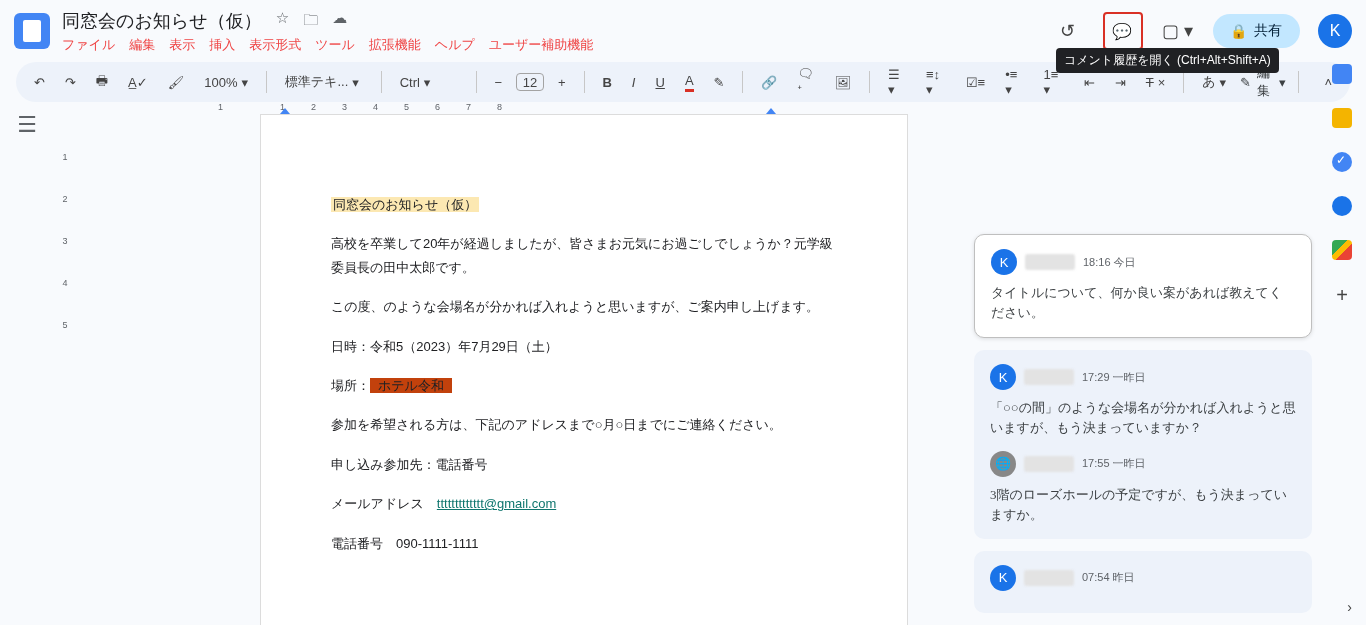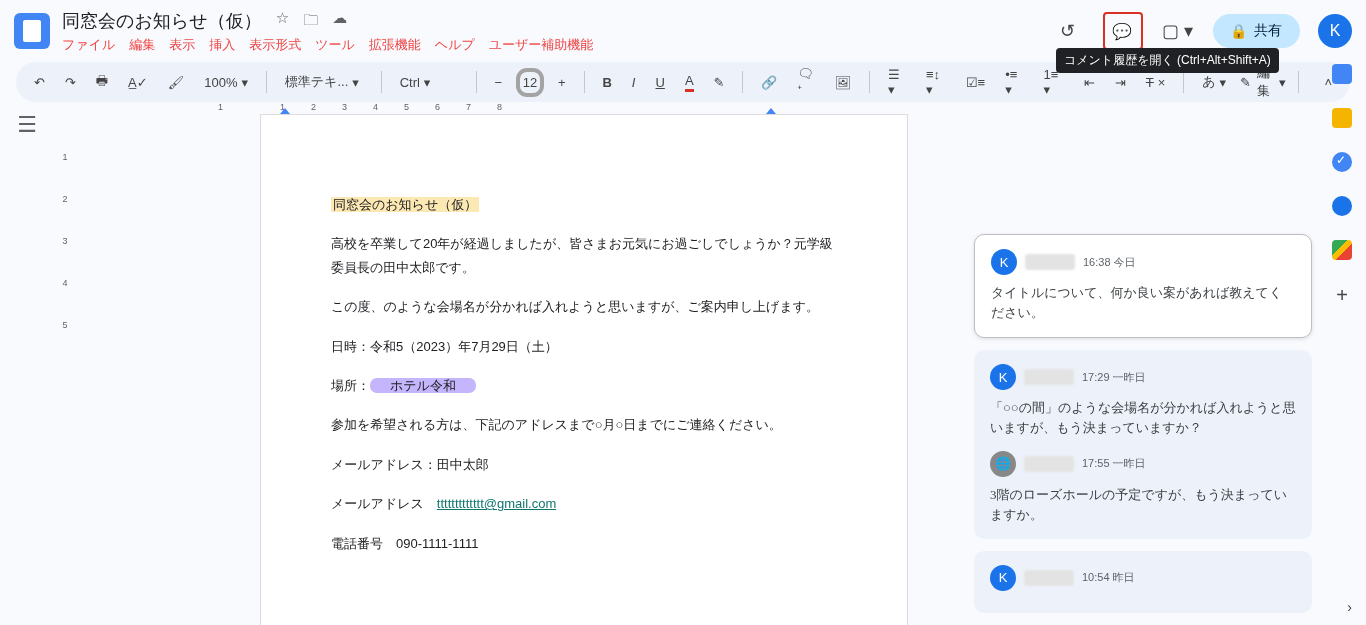--- a/index.html
+++ b/index.html
@@ -20,37 +20,37 @@
 .share-btn { background:#c2e7ff; color:#001d35; border-radius:40px; padding:8px 18px; font-size:14px; display:flex; align-items:center; gap:6px; }
 .avatar-K { width:34px; height:34px; border-radius:50%; background:#1a73e8; color:#fff; display:flex; align-items:center; justify-content:center; font-size:16px; }
 
 
 .tooltip { position:absolute; top:48px; left:1056px; background:#202124; color:#fff; font-size:12px; padding:4px 8px; border-radius:4px; white-space:nowrap; z-index:50; }
 
 
 .toolbar { height:40px; margin:0 16px 0 16px; background:#edf2fa; border-radius:24px; display:flex; align-items:center; padding:0 12px; gap:8px; color:#444; font-size:14px; }
 .tb-sep { width:1px; height:22px; background:#c7c7c7; margin:0 4px; }
 .tb-item { display:flex; align-items:center; gap:4px; padding:4px 6px; border-radius:4px; cursor:pointer; font-size:13px; }
-.fontsize-box { border:4px solid #a3a3a3; border-radius:11px; min-width:28px; height:29px; display:flex; align-items:center; justify-content:center; font-size:13px; }
+.fontsize-box { border:1px solid #a3a3a3; border-radius:4px; min-width:28px; height:18px; display:flex; align-items:center; justify-content:center; font-size:13px; }
 .edit-chip { margin-left:auto; display:flex; align-items:center; gap:6px; color:#3c4043; font-size:13px; }
 .chev-up { margin-left:8px; }
 
 
 .workspace { position:absolute; top:100px; left:0; right:48px; bottom:0; display:flex; }
 .left-gutter { width:54px; display:flex; justify-content:center; padding-top:12px; }
 .outline-icon { color:#5f6368; font-size:22px; }
 .doc-wrap { flex:1; position:relative; overflow:hidden; }
 .h-ruler { height:14px; margin-left:164px; width:650px; font-size:9px; color:#5f6368; display:flex; align-items:center; gap:30px; position:relative; }
 .h-ruler span { width:1px; }
 .ruler-ind { position:absolute; left:62px; top:8px; width:0; height:0; border-left:5px solid transparent; border-right:5px solid transparent; border-bottom:6px solid #4285f4; }
 .ruler-ind2 { position:absolute; left:548px; top:8px; width:0; height:0; border-left:5px solid transparent; border-right:5px solid transparent; border-bottom:6px solid #4285f4; }
 .v-ruler { position:absolute; left:6px; top:20px; width:10px; height:600px; display:flex; flex-direction:column; gap:32px; font-size:9px; color:#5f6368; align-items:center; }
 .page { position:absolute; left:206px; top:14px; width:648px; min-height:820px; background:#fff; border:1px solid #dcdcdc; padding:78px 70px 40px 70px; font-size:13px; color:#202124; line-height:1.8; }
 .hl-y { background:#fce8b2; padding:0 2px; }
-.hl-o { background:#c4b5fd; padding:0 20px;border-radius:7px; }
+.hl-o { background:#c2410c; padding:0 8px; }
 .page p { margin-bottom:16px; }
 .email-link { color:#0f766e; text-decoration:underline; }
 
 
 .comments-pane { position:absolute; right:54px; top:234px; width:338px; display:flex; flex-direction:column; gap:12px; }
 .comment-card { background:#edf2fa; border-radius:10px; padding:14px 16px; font-size:13px; color:#3c4043; }
 .comment-card.active { background:#fff; border:1px solid #bfbfbf; box-shadow:0 1px 4px rgba(0,0,0,.12); }
 .c-head { display:flex; align-items:center; gap:8px; margin-bottom:8px; }
 .c-avatar { width:26px; height:26px; border-radius:50%; background:#1a73e8; color:#fff; display:flex; align-items:center; justify-content:center; font-size:13px; }
 .c-avatar.g { background:#888; }
@@ -195,35 +195,35 @@
     </div>
     <div class="page">
       <p><span class="hl-y">同窓会のお知らせ（仮）</span></p>
       <p>高校を卒業して20年が経過しましたが、皆さまお元気にお過ごしでしょうか？元学級委員長の田中太郎です。</p>
       <p>この度、のような会場名が分かれば入れようと思いますが、ご案内申し上げます。</p>
       <p>日時：令和5（2023）年7月29日（土）</p>
       <p>
         <span>場所：</span><span class="hl-o">ホテル令和</span>
       </p>
       <p>参加を希望される方は、下記のアドレスまで○月○日までにご連絡ください。</p>
-      <p>メールアドレス：田中太郎</p>
+      <p>申し込み参加先：電話番号</p>
       <p>
         <span>メールアドレス　</span><a class="email-link">ttttttttttttt@gmail.com</a>
       </p>
       <p>電話番号　090-1111-1111</p>
     </div>
   </div>
 </div>
 
 <div class="comments-pane">
   <div class="comment-card active">
     <div class="c-head">
       <div class="c-avatar">K</div>
       <div class="c-name-blur"></div>
-      <div class="c-meta">16:38 今日</div>
+      <div class="c-meta">18:16 今日</div>
     </div>
     <div class="c-body">タイトルについて、何か良い案があれば教えてください。</div>
   </div>
 
   <div class="comment-card">
     <div class="c-head">
       <div class="c-avatar">K</div>
       <div class="c-name-blur"></div>
       <div class="c-meta">17:29 一昨日</div>
     </div>
@@ -235,21 +235,21 @@
         <div class="c-meta">17:55 一昨日</div>
       </div>
       <div class="c-body">3階のローズホールの予定ですが、もう決まっていますか。</div>
     </div>
   </div>
 
   <div class="comment-card">
     <div class="c-head">
       <div class="c-avatar">K</div>
       <div class="c-name-blur"></div>
-      <div class="c-meta">10:54 昨日</div>
+      <div class="c-meta">07:54 昨日</div>
     </div>
   </div>
 </div>
 
 <div class="side-rail">
   <div class="rail-item rail-cal"></div>
   <div class="rail-item rail-keep"></div>
   <div class="rail-item rail-tasks"></div>
   <div class="rail-item rail-contacts"></div>
   <div class="rail-item rail-maps"></div>

